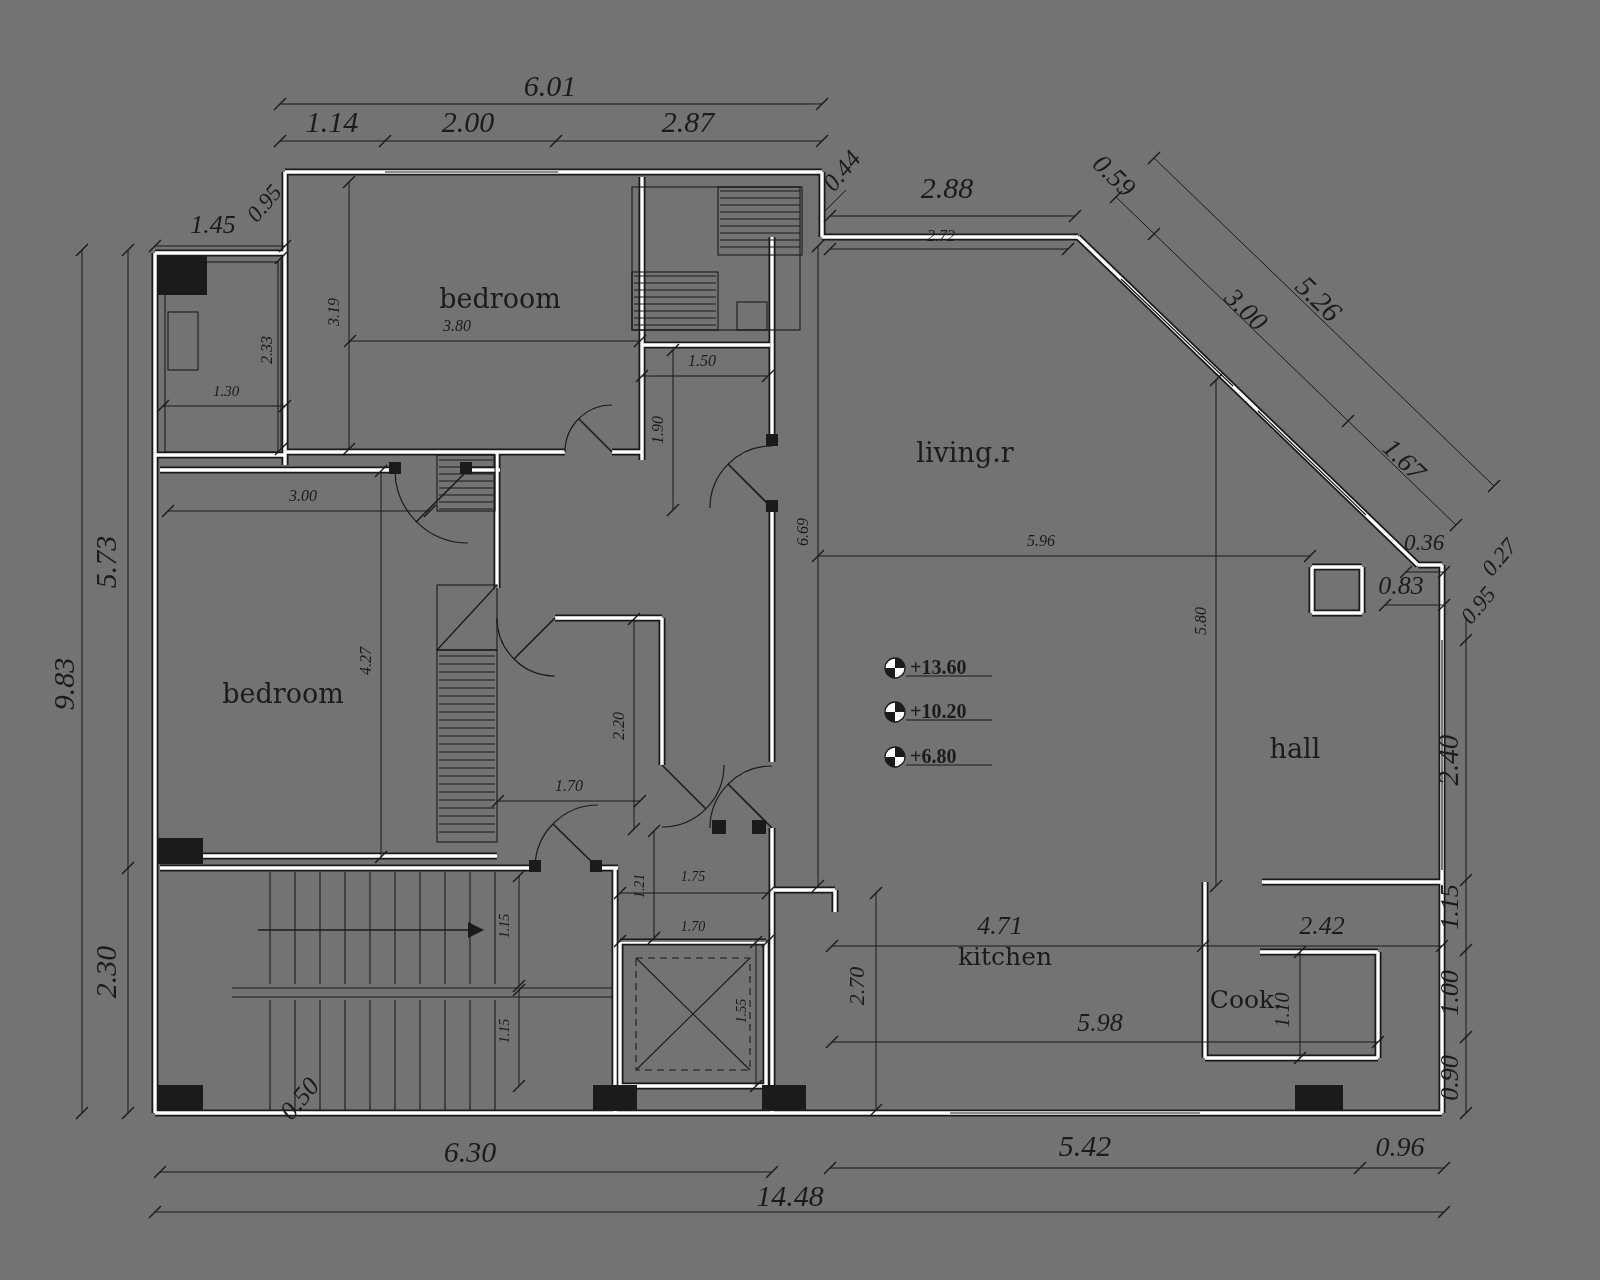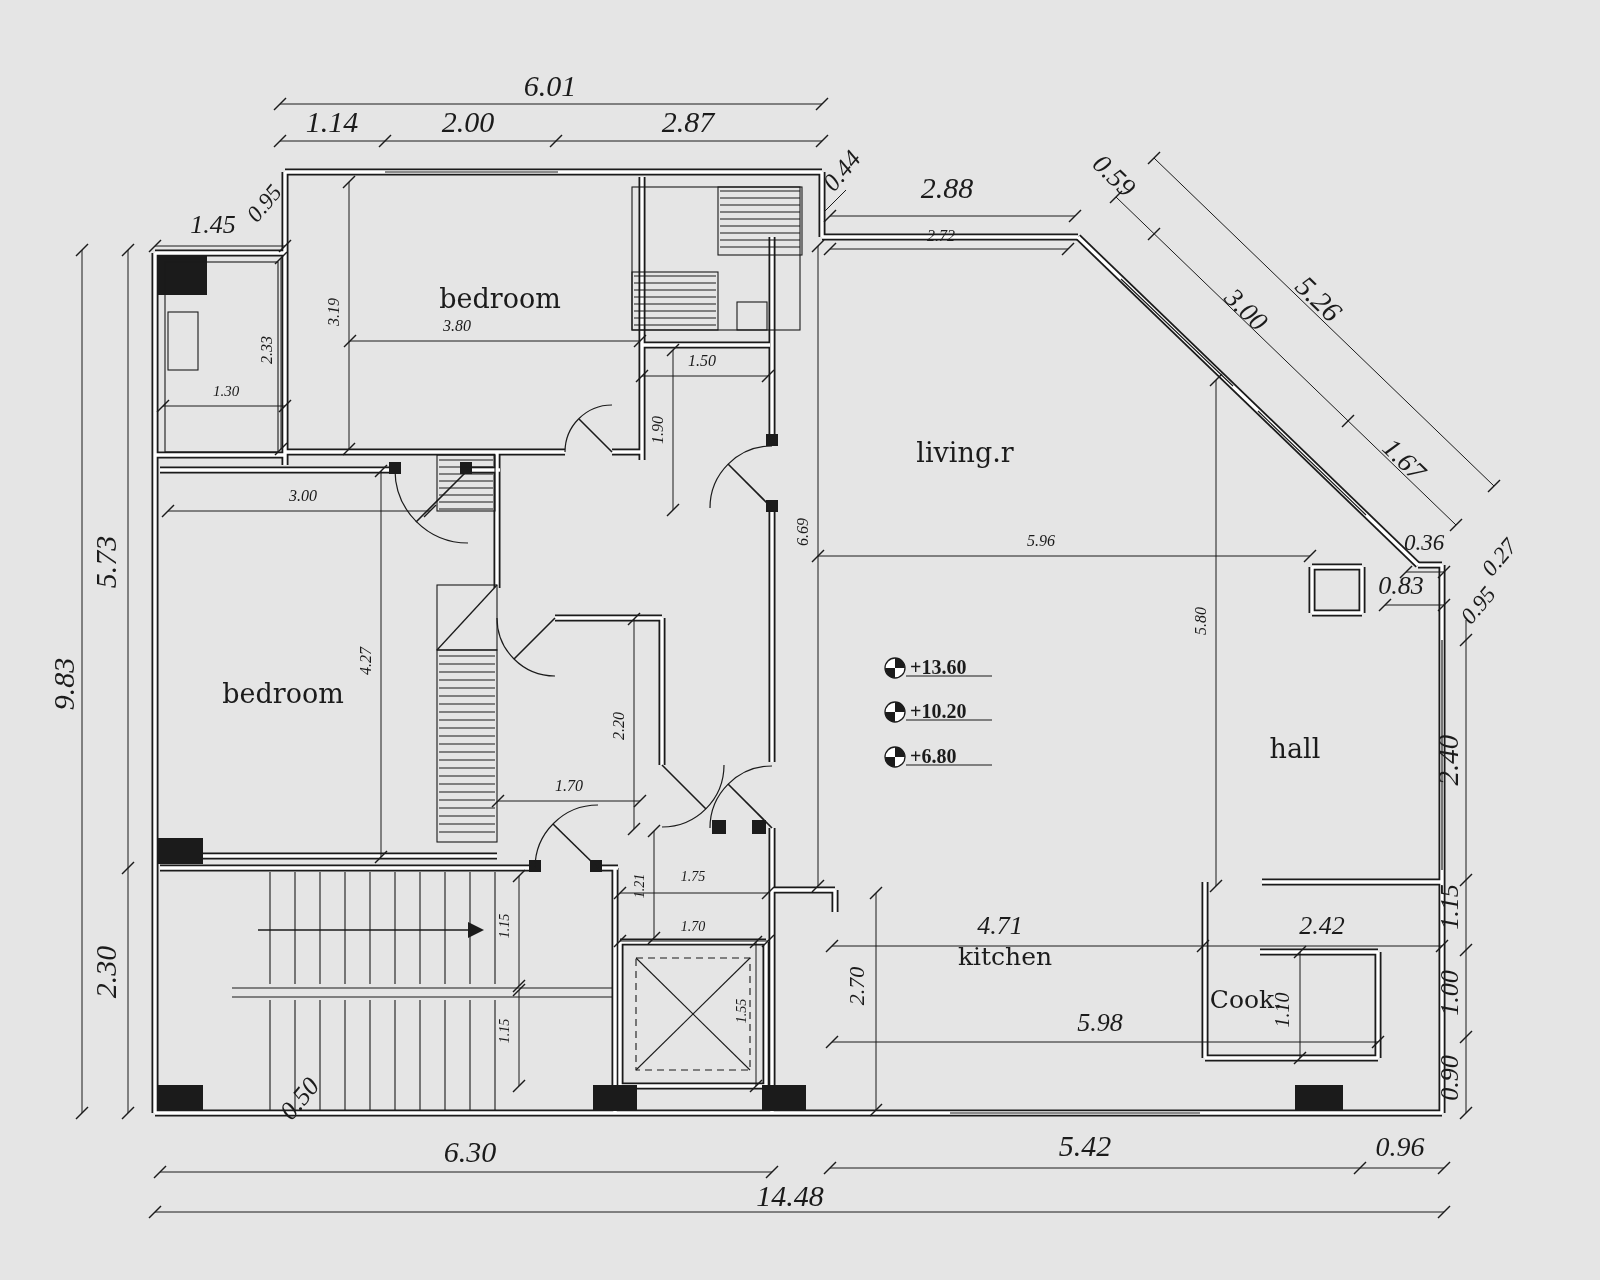--- a/index.html
+++ b/index.html
@@ -1,16 +1,16 @@
 <!DOCTYPE html>
 <html><head>
 <meta charset="utf-8">
 <style>
   html,body{margin:0;padding:0;background:#fff;}
-  .sheet{position:relative;width:1600px;height:1280px;background:#e5e5e5;overflow:hidden;}
+  .sheet{position:relative;width:1600px;height:1280px;background:#737373;overflow:hidden;}
   svg{position:absolute;inset:0;}
   text{fill:#1b1b1b;}
 </style>
 </head>
 <body>
 
 <div class="sheet">
   <svg id="plan" width="1600" height="1280" viewBox="0 0 1600 1280">
     <g id="g-wall-black">
         <line x1="285" y1="172" x2="822" y2="172" stroke="#1b1b1b" stroke-width="7"></line>

